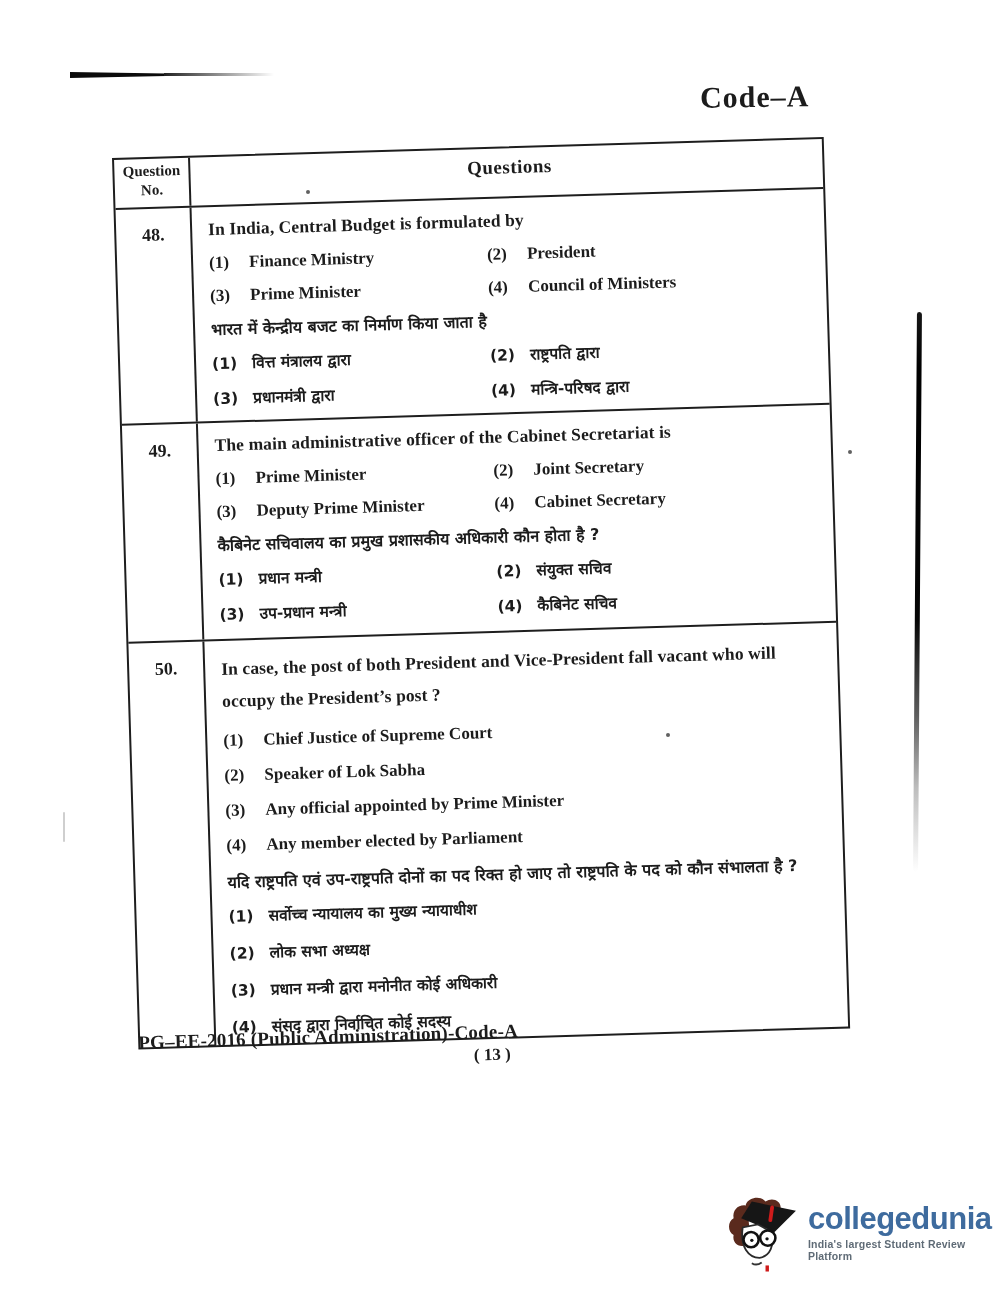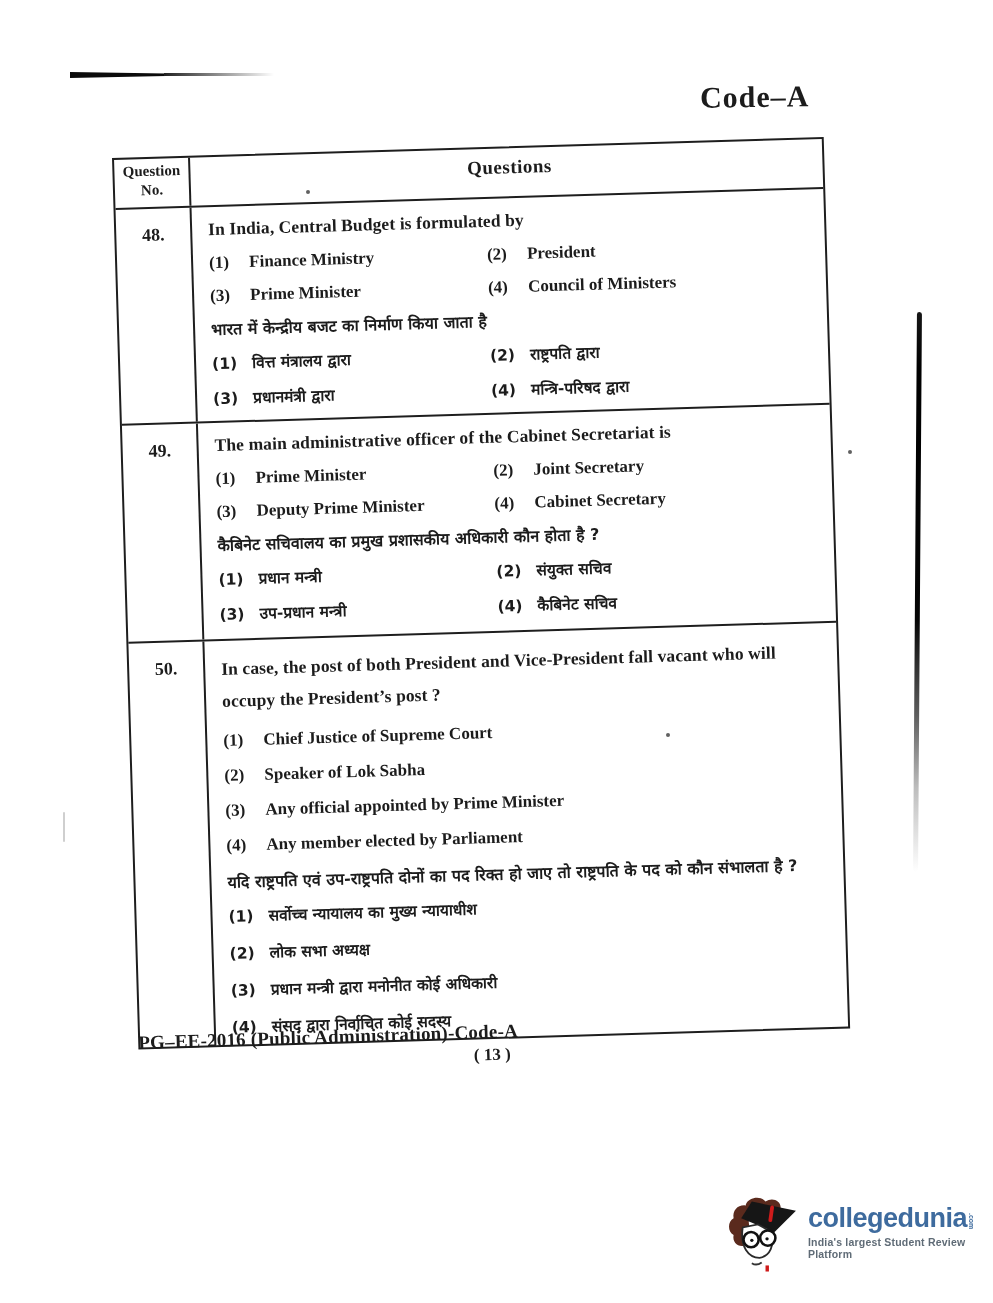--- a/index.html
+++ b/index.html
@@ -47,21 +47,21 @@
   .q50-text{line-height:1.85;}
   
   .footer{position:absolute;left:138px;top:1032px;width:480px;transform:rotate(-1.8deg);transform-origin:0 0;}
   .footer-line{font-size:19px;font-weight:700;letter-spacing:.2px;}
   .page-num{font-size:17px;font-weight:600;margin-top:2px;padding-left:335px;}
   
   .logo{position:absolute;left:726px;top:1192px;display:flex;align-items:center;gap:6px;
     font-family:"Liberation Sans","DejaVu Sans",sans-serif;}
   .mascot{width:76px;height:80px;flex:0 0 76px;}
   .brand-row{display:flex;align-items:flex-start;}
-  .brand{font-size:27px;font-weight:700;letter-spacing:-.5px;line-height:1;}
+  .brand{font-size:31px;font-weight:700;letter-spacing:-.5px;line-height:1;}
   .brand-domain{font-size:7px;font-weight:700;writing-mode:vertical-rl;margin-top:8px;margin-left:1px;}
   .tagline{font-size:10.5px;font-weight:700;margin-top:4px;letter-spacing:.2px;}
 </style>
 </head>
 <body>
 
 <div class="canvas">
 
   <div class="bar-artifact"></div>
   <div class="bar-artifact-fade"></div>

